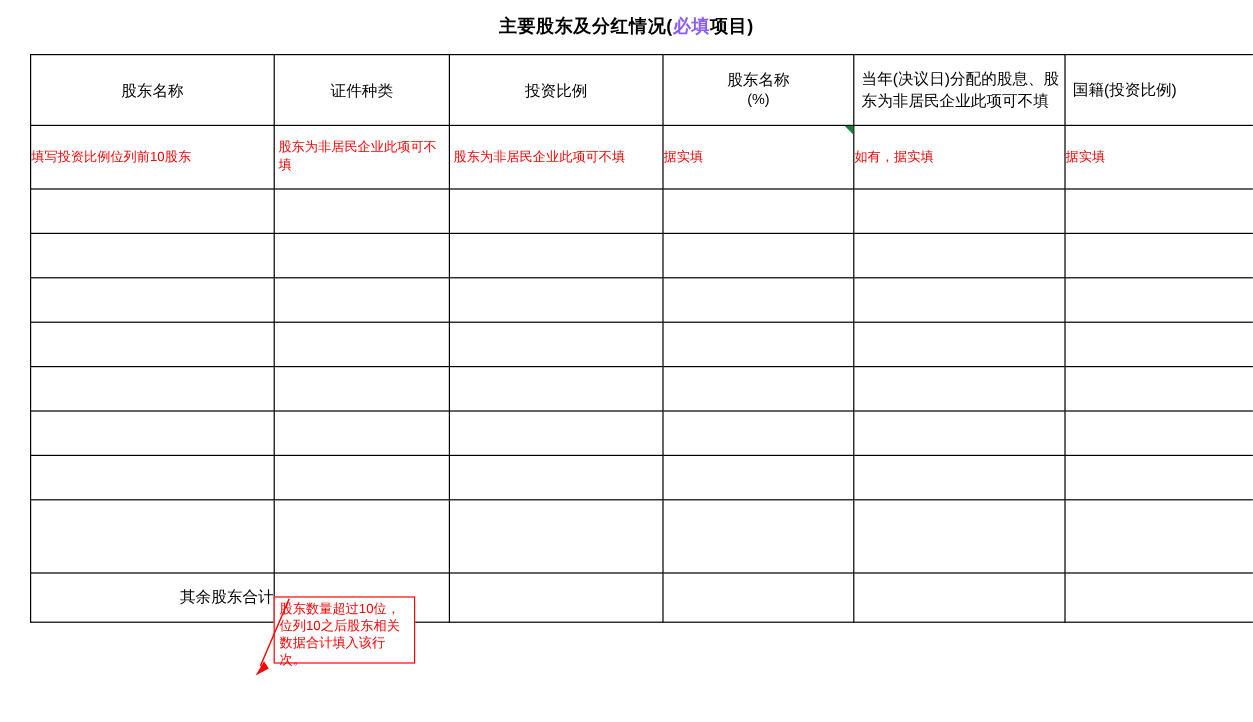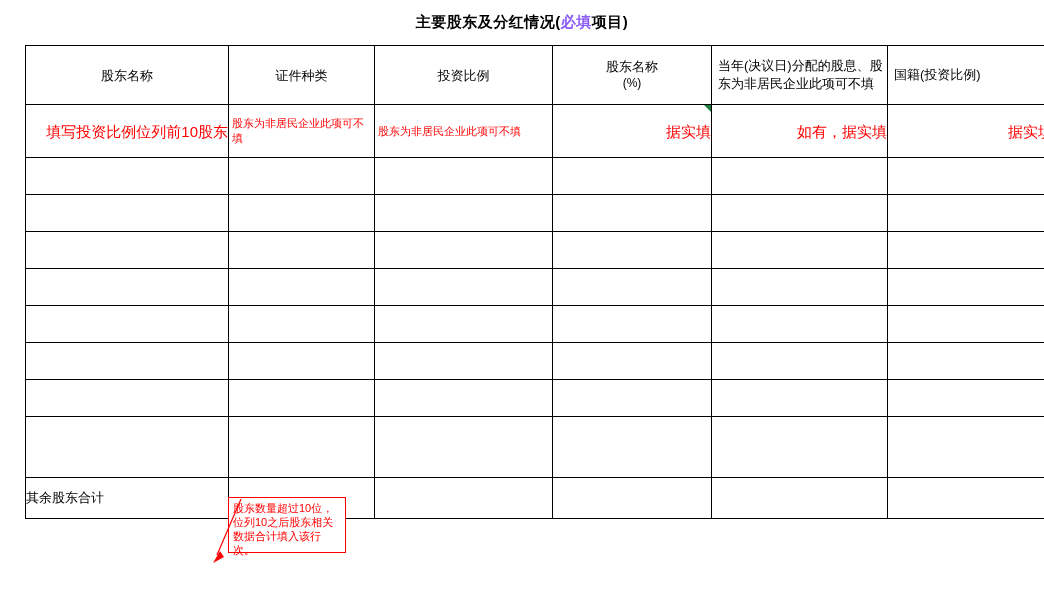--- a/index.html
+++ b/index.html
@@ -62,41 +62,41 @@
     line-height: 17px;
   }
   th.hdr.left-al {
     text-align: left;
     padding-left: 6px;
     font-size: 13px;
     line-height: 18px;
   }
   td.note {
     height: 52px;
-    text-align: right;
+    text-align: left;
     color: #ff0000;
-    font-size: 15px;
+    font-size: 11px;
     line-height: 15px;
   }
   td.note.left-note {
     text-align: left;
     padding-left: 3px;
     padding-right: 3px;
     font-size: 11px;
     line-height: 15px;
   }
   td.blank {
     height: 36px;
   }
   td.tall-blank {
     height: 60px;
   }
   td.total-label {
     height: 40px;
-    text-align: left;
+    text-align: right;
     font-size: 13px;
     margin-left: 40px;
   }
   .pct-sub {
     display: block;
     font-size: 12px;
   }
   
   .corner-mark {
     position: relative;

